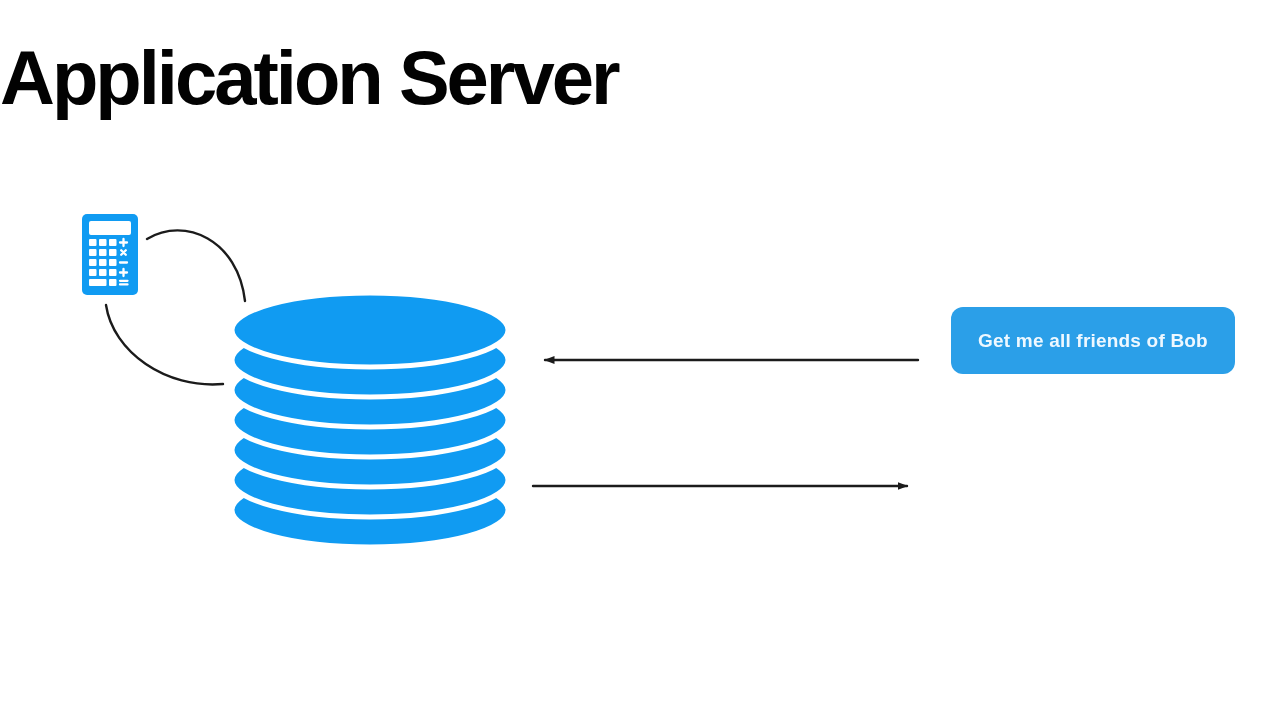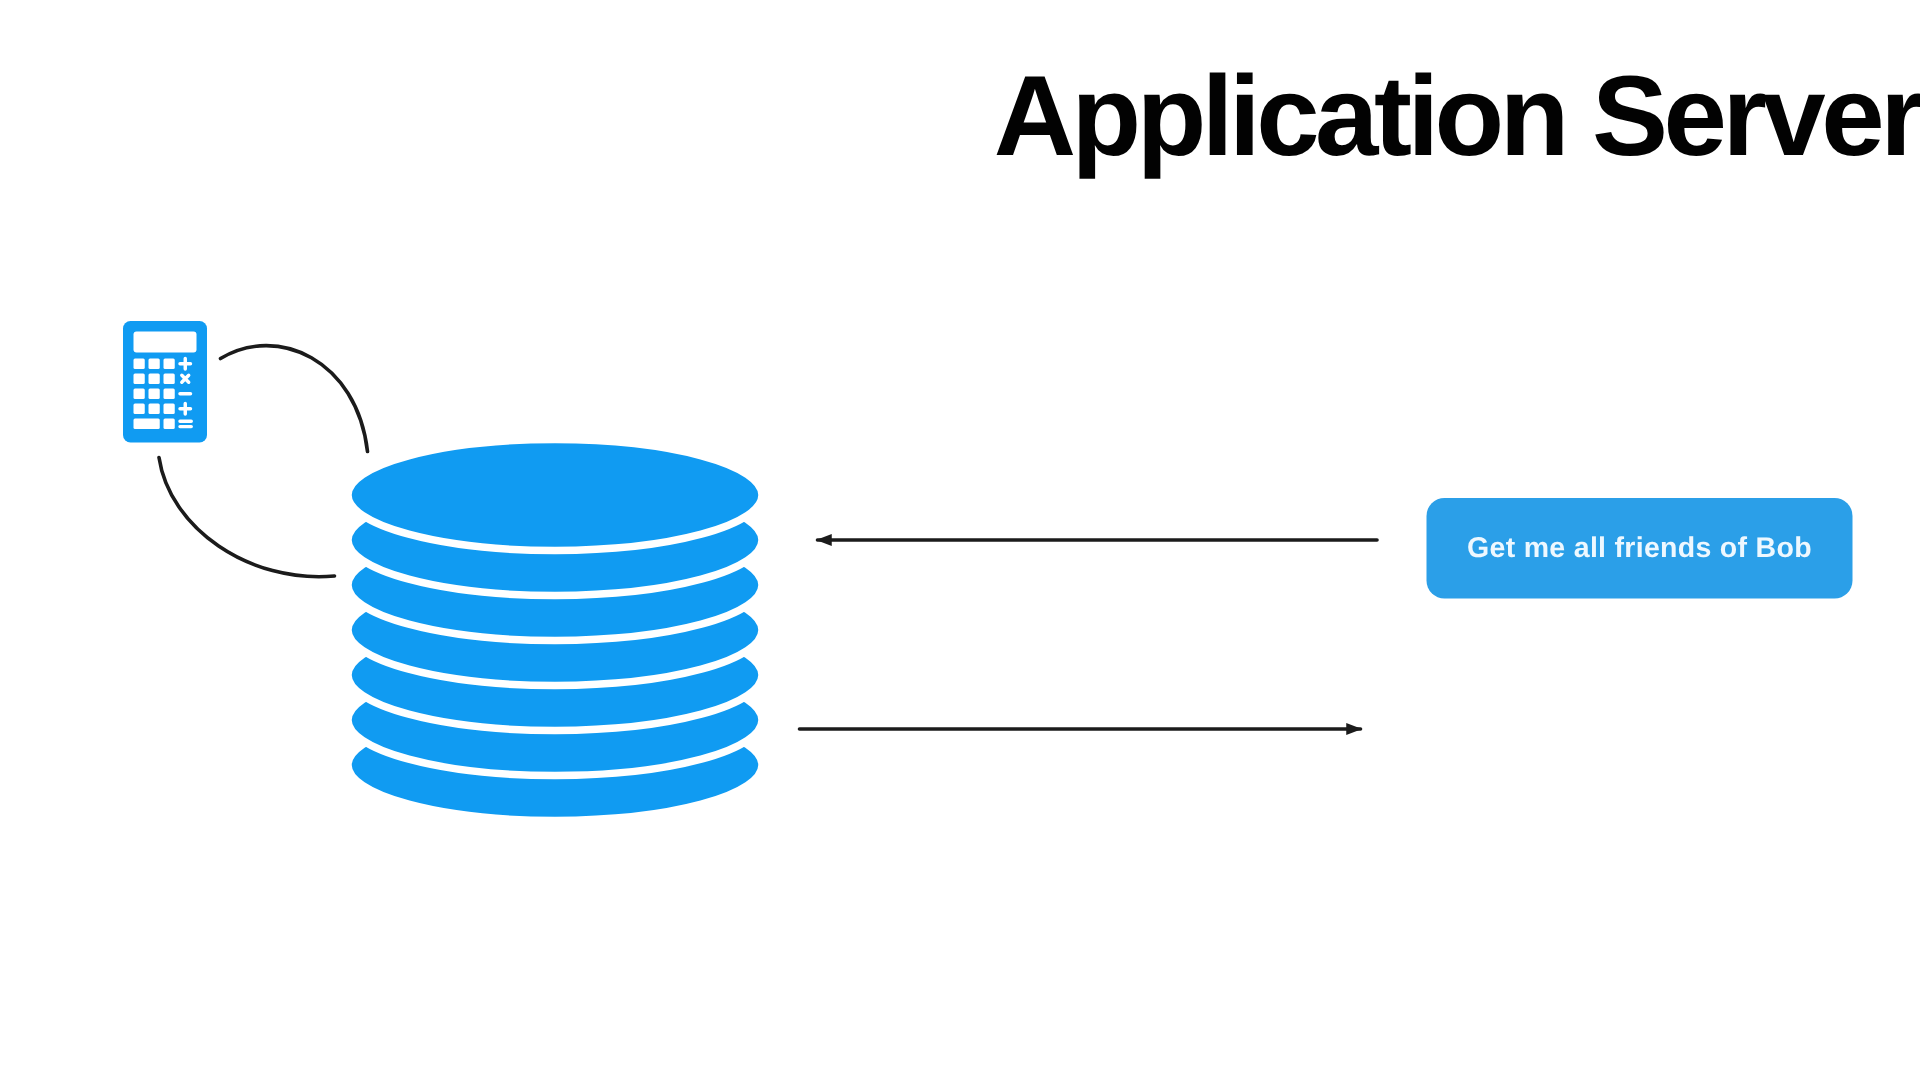--- a/index.html
+++ b/index.html
@@ -18,21 +18,21 @@
     height: 720px;
     background: var(--background);
     overflow: hidden;
     font-family: "Liberation Sans", sans-serif;
   }
   .title {
     position: absolute;
     top: 40px;
     left: 0;
     width: 100%;
-    text-align: right;
+    text-align: left;
     font-size: 76px;
     font-weight: bold;
     letter-spacing: -3px;
     color: var(--title-text);
     line-height: 1;
     white-space: nowrap;
   }
   .canvas {
     position: absolute;
     top: 0;
@@ -56,21 +56,21 @@
   .op-stroke {
     stroke: #ffffff;
     stroke-width: 2.3;
     fill: none;
     stroke-linecap: round;
   }
   .arrow-head-fill { fill: var(--line); }
   .request-box {
     position: absolute;
     left: 951px;
-    top: 332px;
+    top: 307px;
     width: 284px;
     height: 67px;
     background: var(--box-blue);
     border-radius: 12px;
     display: flex;
     align-items: center;
     justify-content: center;
     color: var(--box-text);
     font-size: 19px;
     font-weight: 700;

